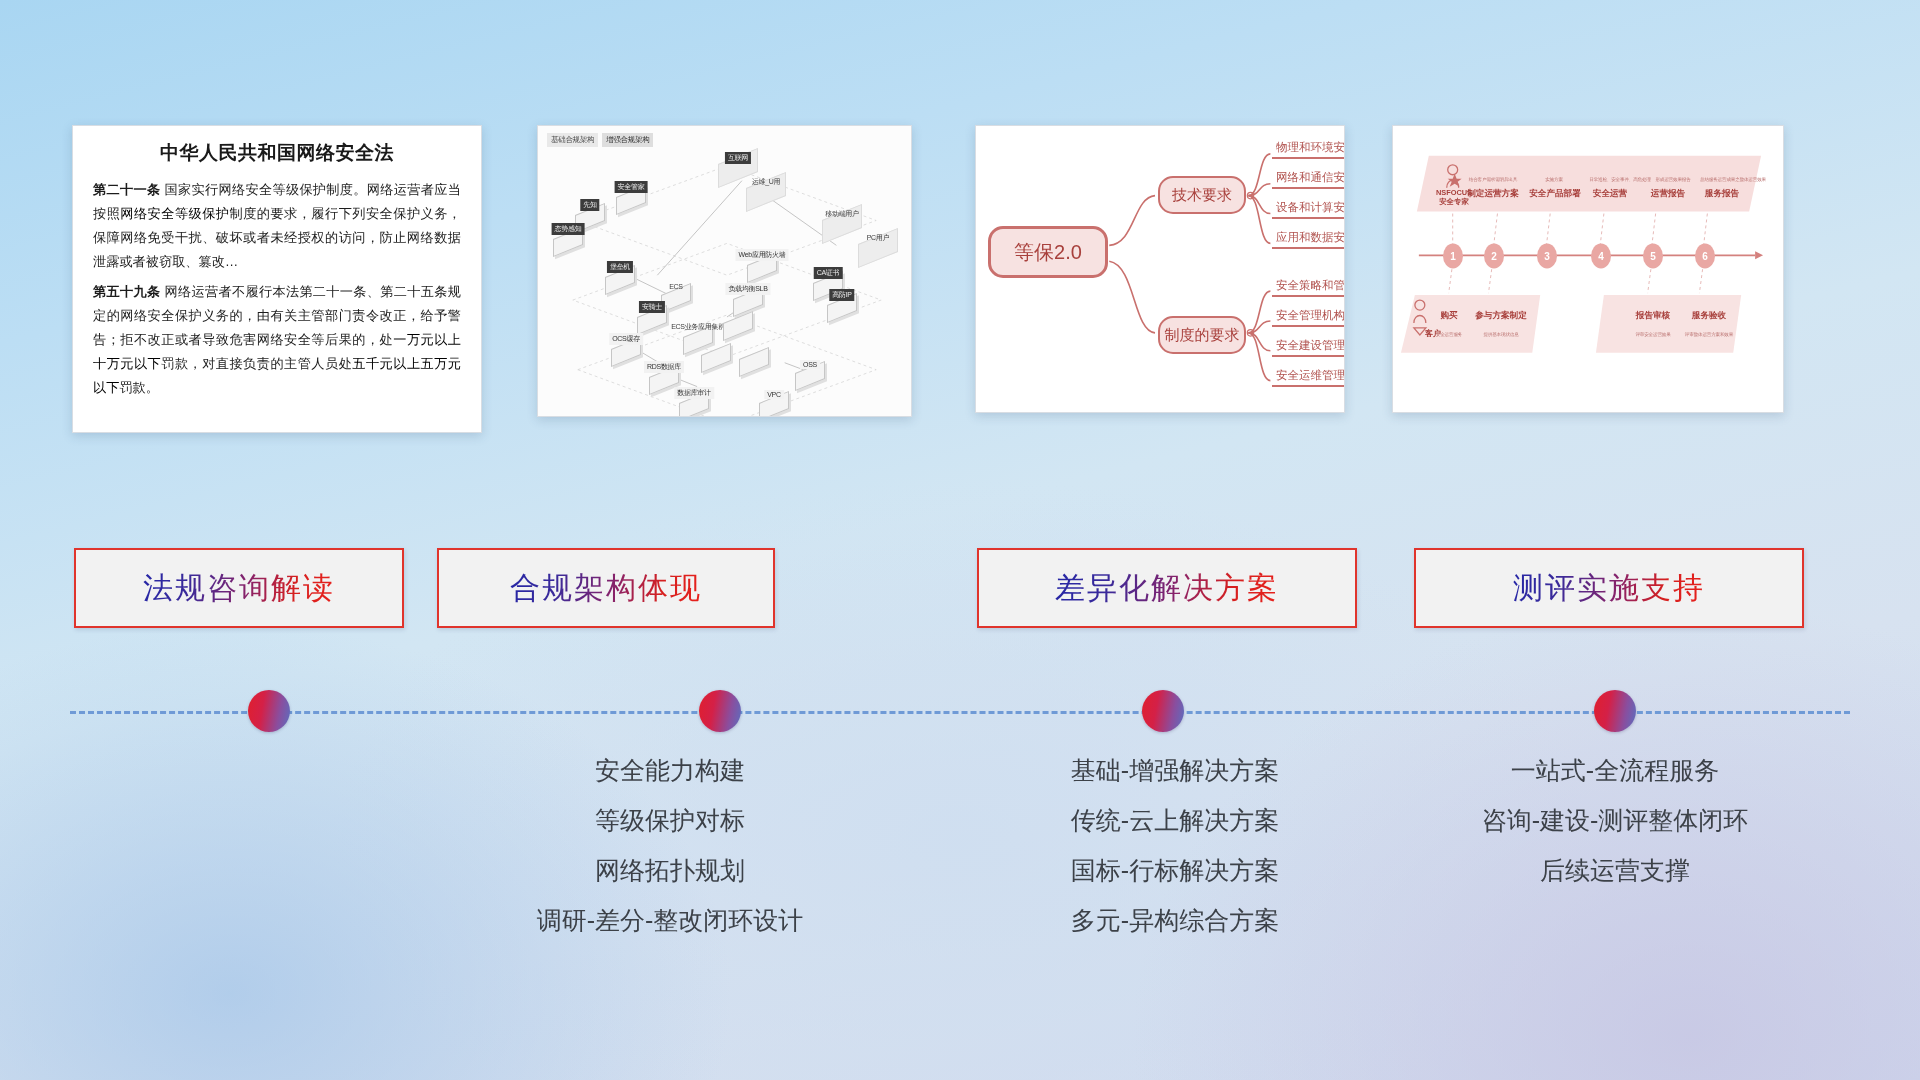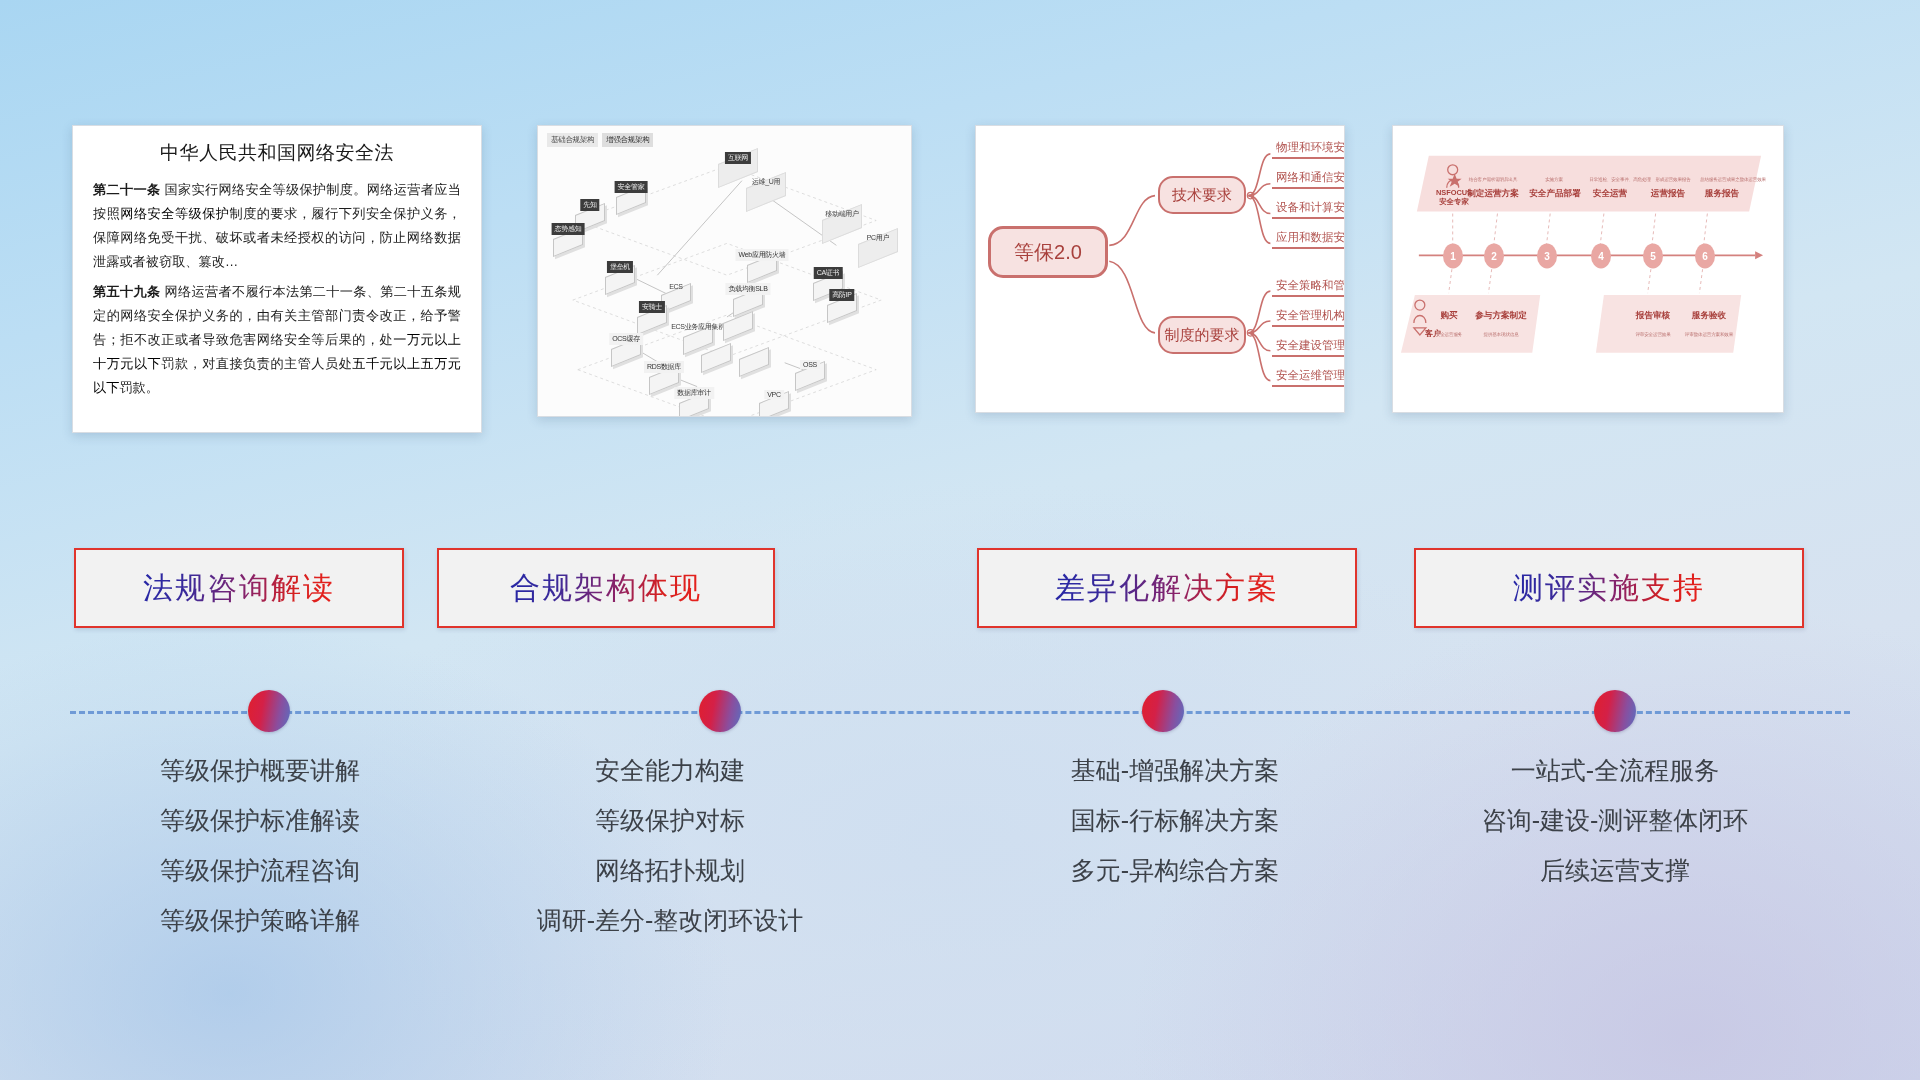--- a/index.html
+++ b/index.html
@@ -24,21 +24,21 @@
     overflow: hidden;
   }
   .card.c1 { left: 72px;   top: 0; width: 410px; height: 308px; }
   .card.c2 { left: 537px;  top: 0; width: 375px; height: 292px; }
   .card.c3 { left: 975px;  top: 0; width: 370px; height: 288px; }
   .card.c4 { left: 1392px; top: 0; width: 392px; height: 288px; }
 
   
   .law { padding: 14px 20px 10px 20px; }
   .law-title {
-    text-align: center; font-size: 19px; font-weight: normal; color: #1a1a1a;
+    text-align: center; font-size: 19px; font-weight: bold; color: #1a1a1a;
     letter-spacing: 0.5px; margin-bottom: 12px;
   }
   .law-p { font-size: 13.2px; line-height: 1.82; color: #1c1c1c; text-align: justify; }
   .law-p + .law-p { margin-top: 6px; }
   .law-p b { font-weight: bold; }
   .law-p .hl { color: #000000; }
 
   
   .arch { position: relative; width: 100%; height: 100%; background: #fcfcfc; }
   .arch .tabs { position: absolute; top: 7px; left: 9px; display: flex; gap: 4px; z-index: 4; }
@@ -386,34 +386,29 @@
 
 <div class="timeline">
   <div class="tl-line"></div>
   <div class="tl-dot" style="left:269px"></div>
   <div class="tl-dot" style="left:720px"></div>
   <div class="tl-dot" style="left:1163px"></div>
   <div class="tl-dot" style="left:1615px"></div>
 </div>
 
 <div class="cols">
-  <div class="col k1">
-    <div class="line">等级保护概要讲解</div>
-    <div class="line">等级保护标准解读</div>
-    <div class="line">等级保护流程咨询</div>
-    <div class="line">等级保护策略详解</div>
-  </div>
   <div class="col k2">
     <div class="line">安全能力构建</div>
     <div class="line">等级保护对标</div>
     <div class="line">网络拓扑规划</div>
     <div class="line">调研-差分-整改闭环设计</div>
   </div>
   <div class="col k3">
     <div class="line">基础-增强解决方案</div>
+    <div class="line">传统-云上解决方案</div>
     <div class="line">国标-行标解决方案</div>
     <div class="line">多元-异构综合方案</div>
   </div>
   <div class="col k4">
     <div class="line">一站式-全流程服务</div>
     <div class="line">咨询-建设-测评整体闭环</div>
     <div class="line">后续运营支撑</div>
   </div>
 </div>
 

